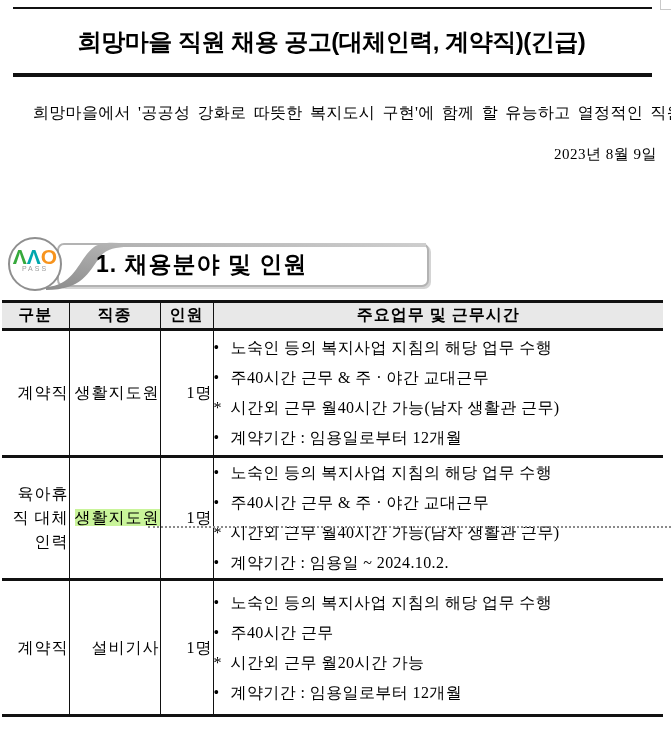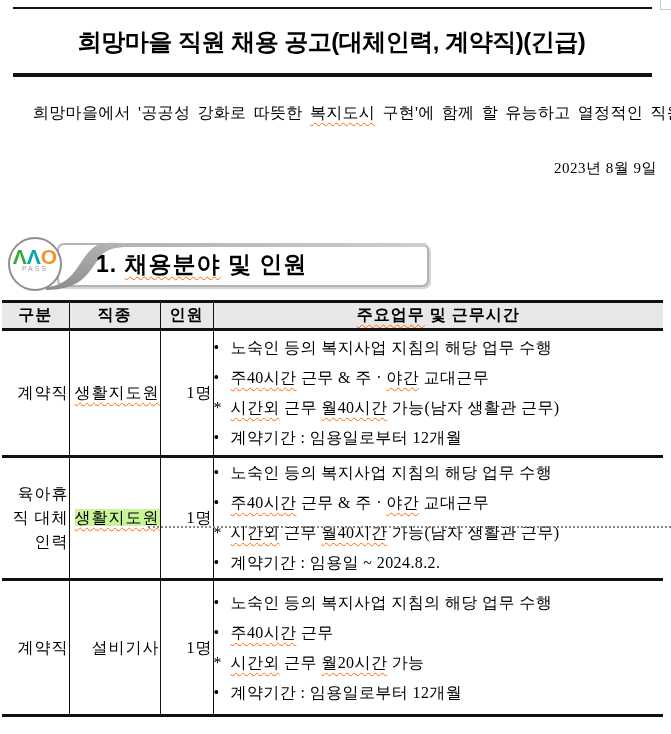--- a/index.html
+++ b/index.html
@@ -6,23 +6,23 @@
   #page{position:relative;width:671px;height:734px;background:#fff;overflow:hidden;
         font-family:"Liberation Serif",serif;color:#000;}
   .rule-thin{position:absolute;left:13px;width:639px;height:0;border-top:2px solid #111;}
   .rule-thick{position:absolute;left:13px;width:639px;height:4px;background:#111;}
   .doc-title{position:absolute;left:0;right:8px;top:26px;text-align:center;
              font-family:"Liberation Sans",sans-serif;font-weight:bold;font-size:24px;letter-spacing:-0.5px;}
   .intro{position:absolute;left:13px;top:99px;width:650px;font-size:16px;line-height:28px;
          word-spacing:3px;letter-spacing:0.3px;}
   .intro .iline{white-space:nowrap;}
   .intro .iline:first-child{text-indent:20px;}
-  .date-line{position:absolute;right:14px;top:159px;font-size:15px;letter-spacing:0.5px;font-family:Liberation Serif, serif;}
+  .date-line{position:absolute;right:14px;top:145px;font-size:15px;letter-spacing:0.5px;font-family:Liberation Serif, serif;}
   .signer-line{position:absolute;right:13px;top:183px;font-size:17px;font-weight:bold;letter-spacing:1px;}
-  .wavy{text-decoration:underline;text-decoration-style:wavy;text-decoration-color:#ff6a00;
+  .wavy{text-decoration-style:wavy;text-decoration-color:#ff6a00;
         text-decoration-thickness:1px;text-underline-offset:4px;margin-top:32px;}
   .hl{background:#c9f49a;}
   
   .hdr-box{position:absolute;left:57px;top:243px;width:368px;height:40px;background:#fff;
            border:2px solid #b3b3b3;border-radius:7px;box-shadow:2px 2px 0 rgba(160,160,160,.45);}
   .hdr-swoosh{position:absolute;left:42px;top:235px;z-index:2;}
   .logo-circle{position:absolute;left:8px;top:237px;width:50px;height:50px;border-radius:50%;
                background:#fff;border:2px solid #8f8f8f;z-index:3;text-align:center;
                font-family:"Liberation Sans",sans-serif;}
   .logo-glyphs{margin-top:9px;font-size:21px;font-weight:bold;line-height:17px;letter-spacing:0;}
@@ -132,21 +132,21 @@
             <div class="duty-line">
               <span class="b">•</span>
               <span><span class="wavy">주40시간</span><span> 근무 &amp; 주 · </span><span class="wavy">야간</span><span> 교대근무</span></span>
             </div>
             <div class="duty-line">
               <span class="b">*</span>
               <span><span class="wavy">시간외</span><span> 근무 </span><span class="wavy">월40시간</span><span> 가능(남자 생활관 근무)</span></span>
             </div>
             <div class="duty-line">
               <span class="b">•</span>
-              <span><span>계약기간 : 임용일 ~ 2024.8.2.</span></span>
+              <span><span>계약기간 : 임용일 ~ 2024.10.2.</span></span>
             </div>
           </td>
         </tr>
         <tr class="row3">
           <td class="c-center">계약직</td>
           <td class="c-center"><span>설비기사</span></td>
           <td class="c-center">1명</td>
           <td class="duties">
             <div class="duty-line">
               <span class="b">•</span>

